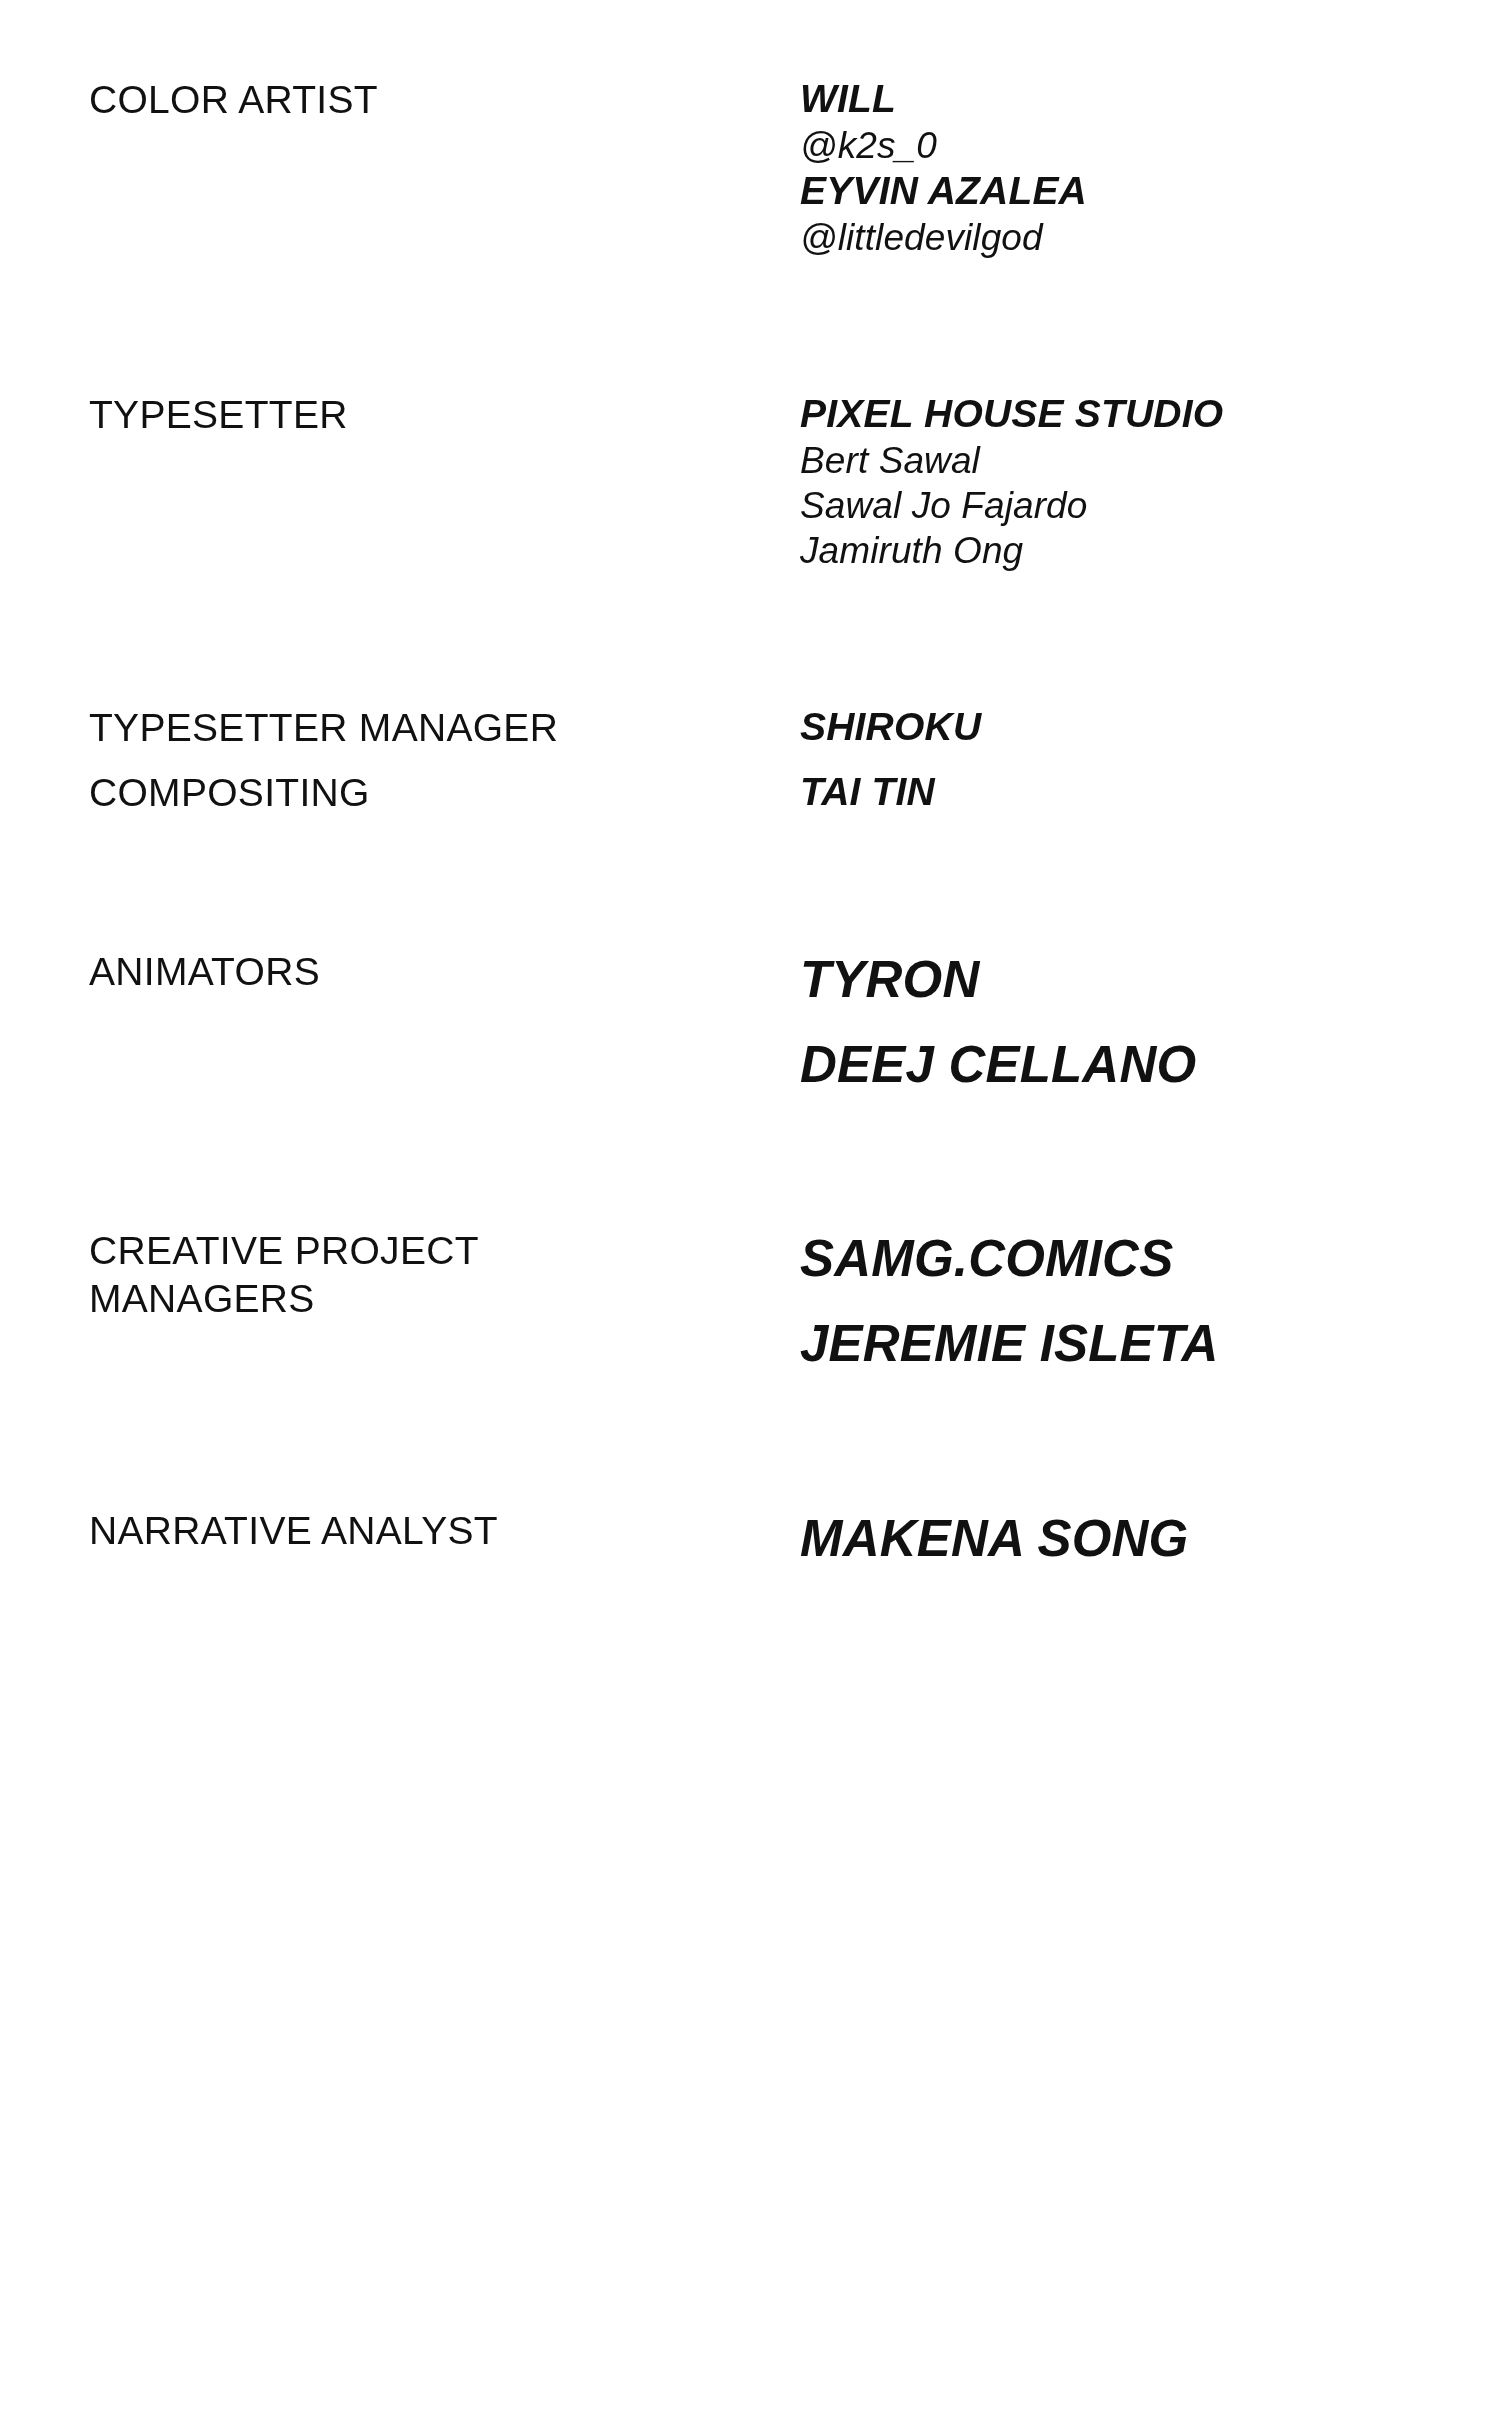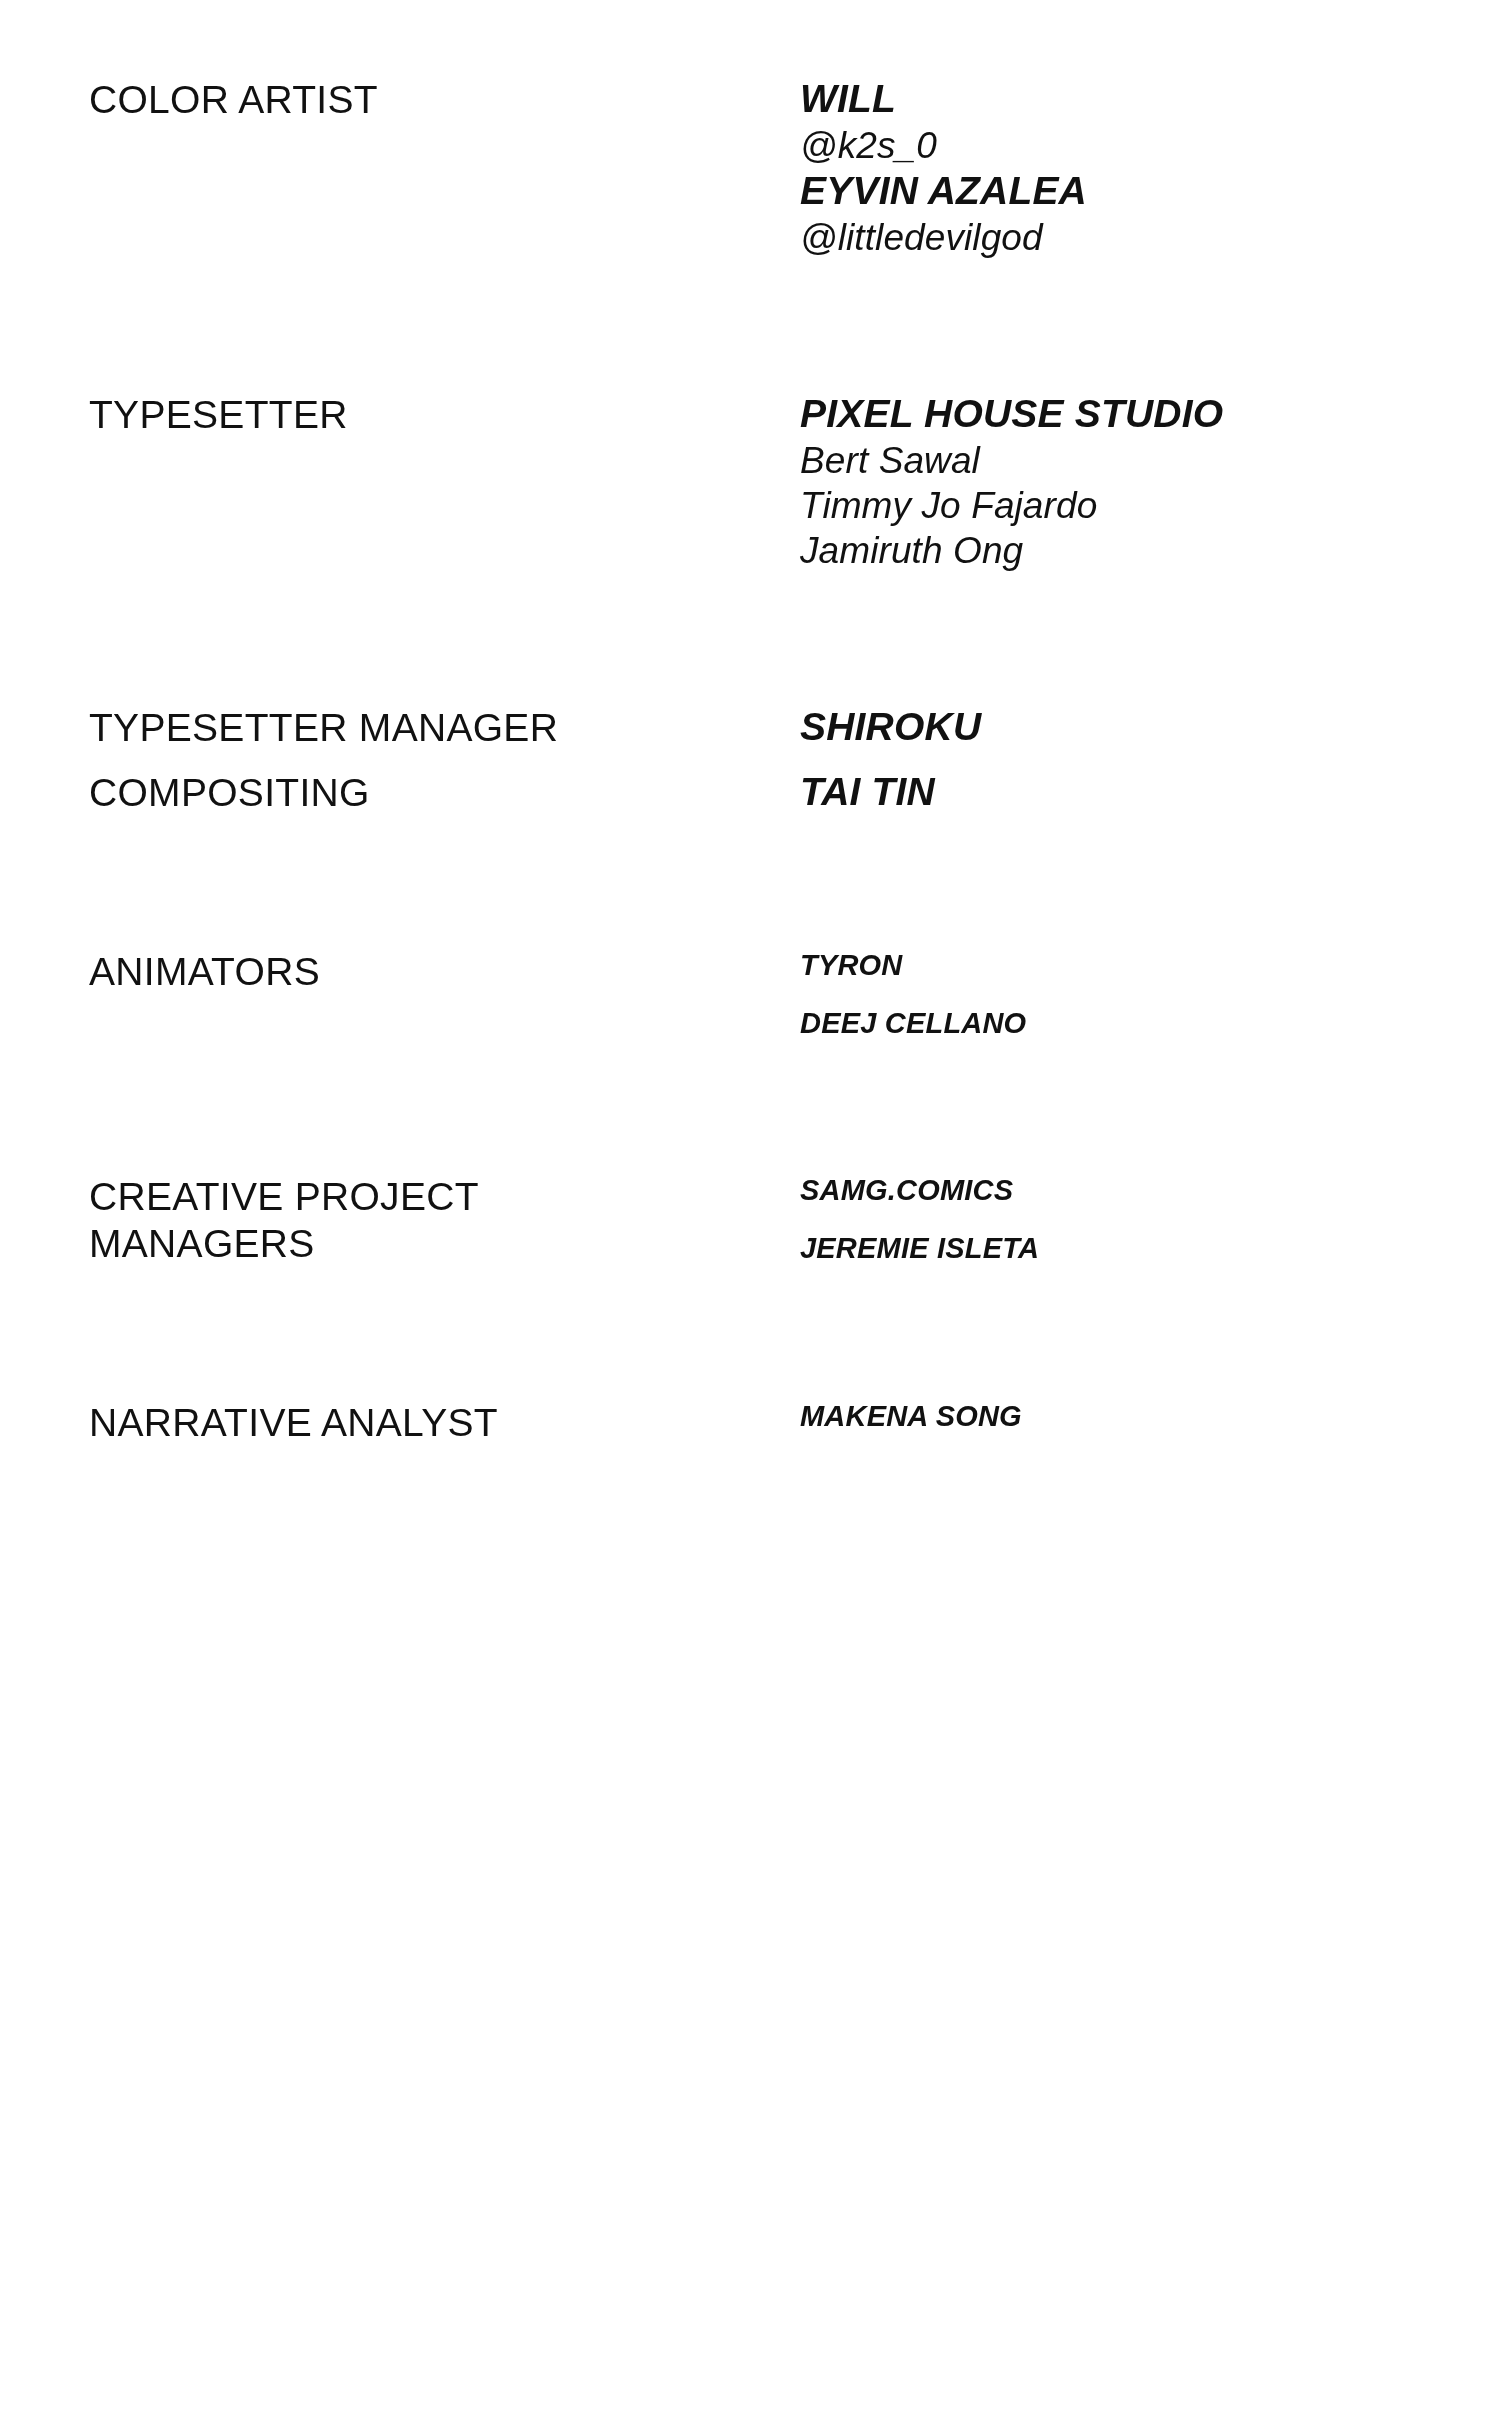--- a/index.html
+++ b/index.html
@@ -72,21 +72,21 @@
 
   .name-sub {
     font-size: 37px;
     line-height: 1.22;
     font-weight: 400;
     letter-spacing: 0.1px;
     color: #111111;
   }
 
   .name-line {
-    font-size: 29px;
+    font-size: 51px;
     line-height: 1.24;
     font-weight: 700;
     letter-spacing: 0.2px;
     color: #111111;
   }
 
   .name-line + .name-line {
     margin-top: 22px;
   }
 
@@ -118,21 +118,21 @@
   <div class="gap-xl"></div>
 
   <div class="credit-block">
     <div class="role-col">
       <div class="role-label">TYPESETTER</div>
     </div>
     <div class="names-col">
       <div class="name-group">
         <div class="name-main">PIXEL HOUSE STUDIO</div>
         <div class="name-sub">Bert Sawal</div>
-        <div class="name-sub">Timmy Jo Fajardo</div>
+        <div class="name-sub">Sawal Jo Fajardo</div>
         <div class="name-sub">Jamiruth Ong</div>
       </div>
     </div>
   </div>
 
   <div class="gap-xl"></div>
 
   <div class="credit-block">
     <div class="role-col">
       <div class="role-label">TYPESETTER MANAGER</div>

